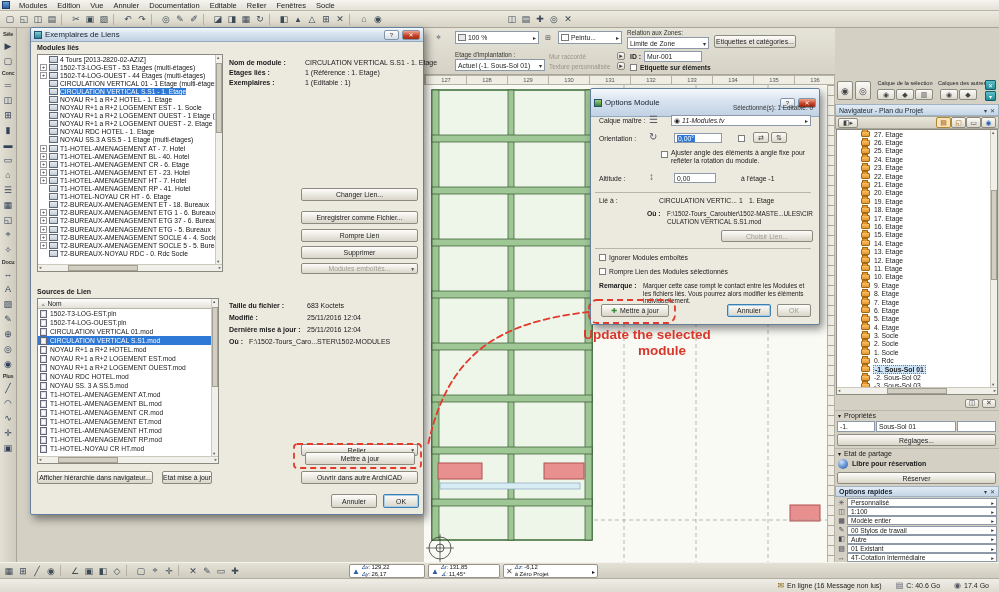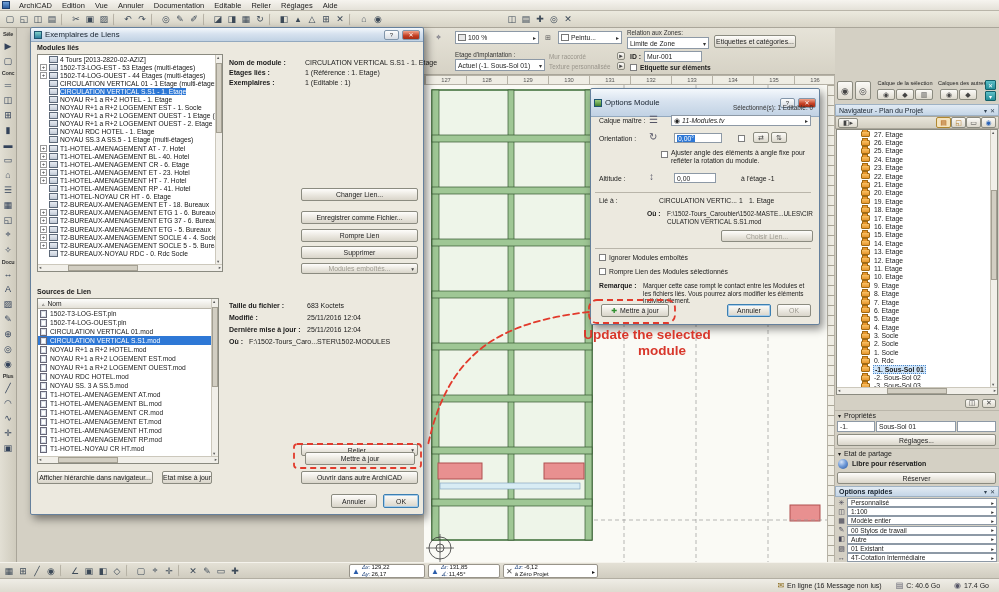--- a/index.html
+++ b/index.html
@@ -92,21 +92,21 @@
 </style>
 </head>
 <body>
 
 <div class="screen">
 
   <div class="abs menubar">
     <span class="appicon"></span>
     <span>
       
-    <span class="menuitem">ArchiCAD</span><span class="menuitem">Edition</span><span class="menuitem">Vue</span><span class="menuitem">Annuler</span><span class="menuitem">Documentation</span><span class="menuitem">Editable</span><span class="menuitem">Relier</span><span class="menuitem">Réglages</span><span class="menuitem">Aide</span></span>
+    <span class="menuitem">Modules</span><span class="menuitem">Edition</span><span class="menuitem">Vue</span><span class="menuitem">Annuler</span><span class="menuitem">Documentation</span><span class="menuitem">Editable</span><span class="menuitem">Relier</span><span class="menuitem">Fenêtres</span><span class="menuitem">Socle</span></span>
   </div>
 
   <div class="abs toolbar">
     <span style="display:flex;align-items:center">
 
     <span class="tbi">▢</span>
         <span class="tbi">◱</span>
         <span class="tbi">◫</span>
         <span class="tbi">▤</span>
         <span class="tbi sep"></span>

